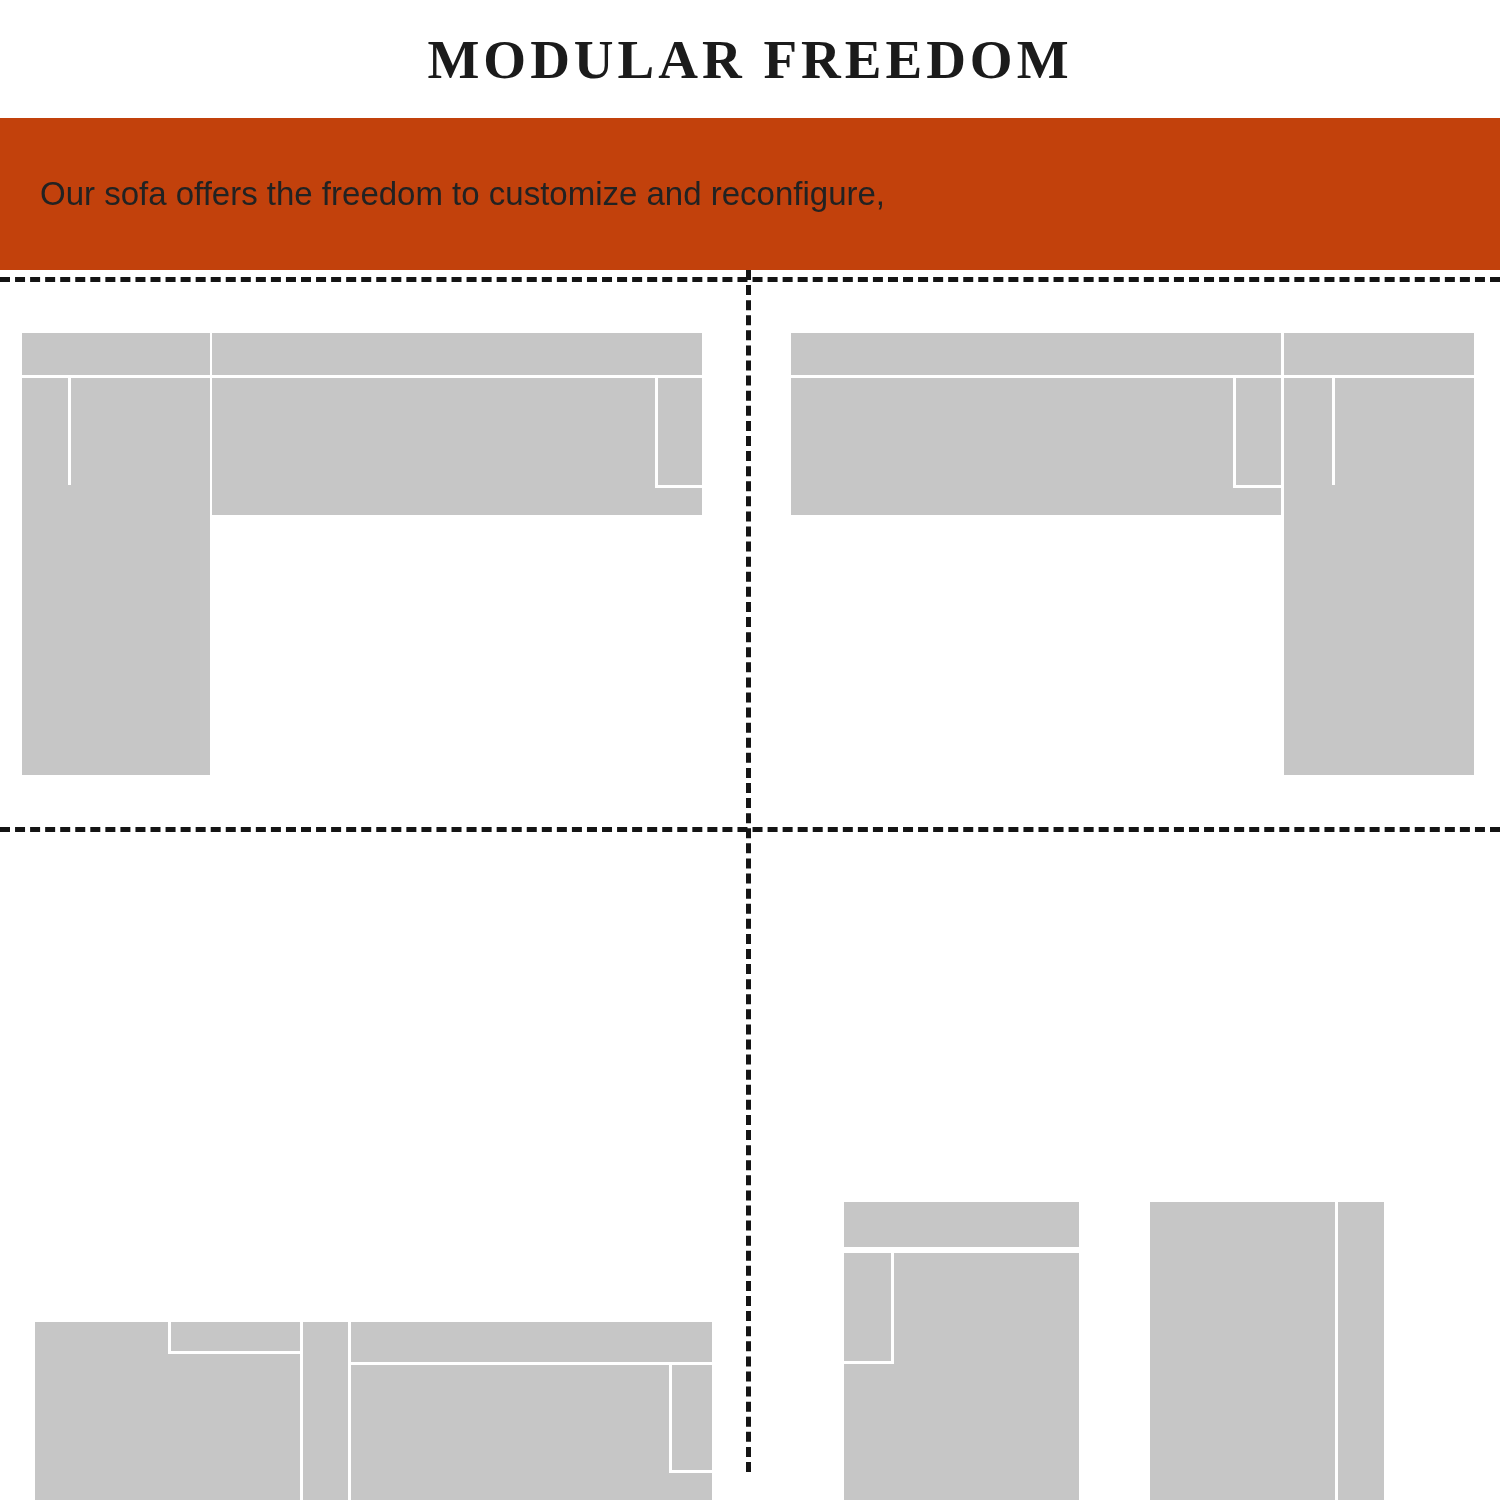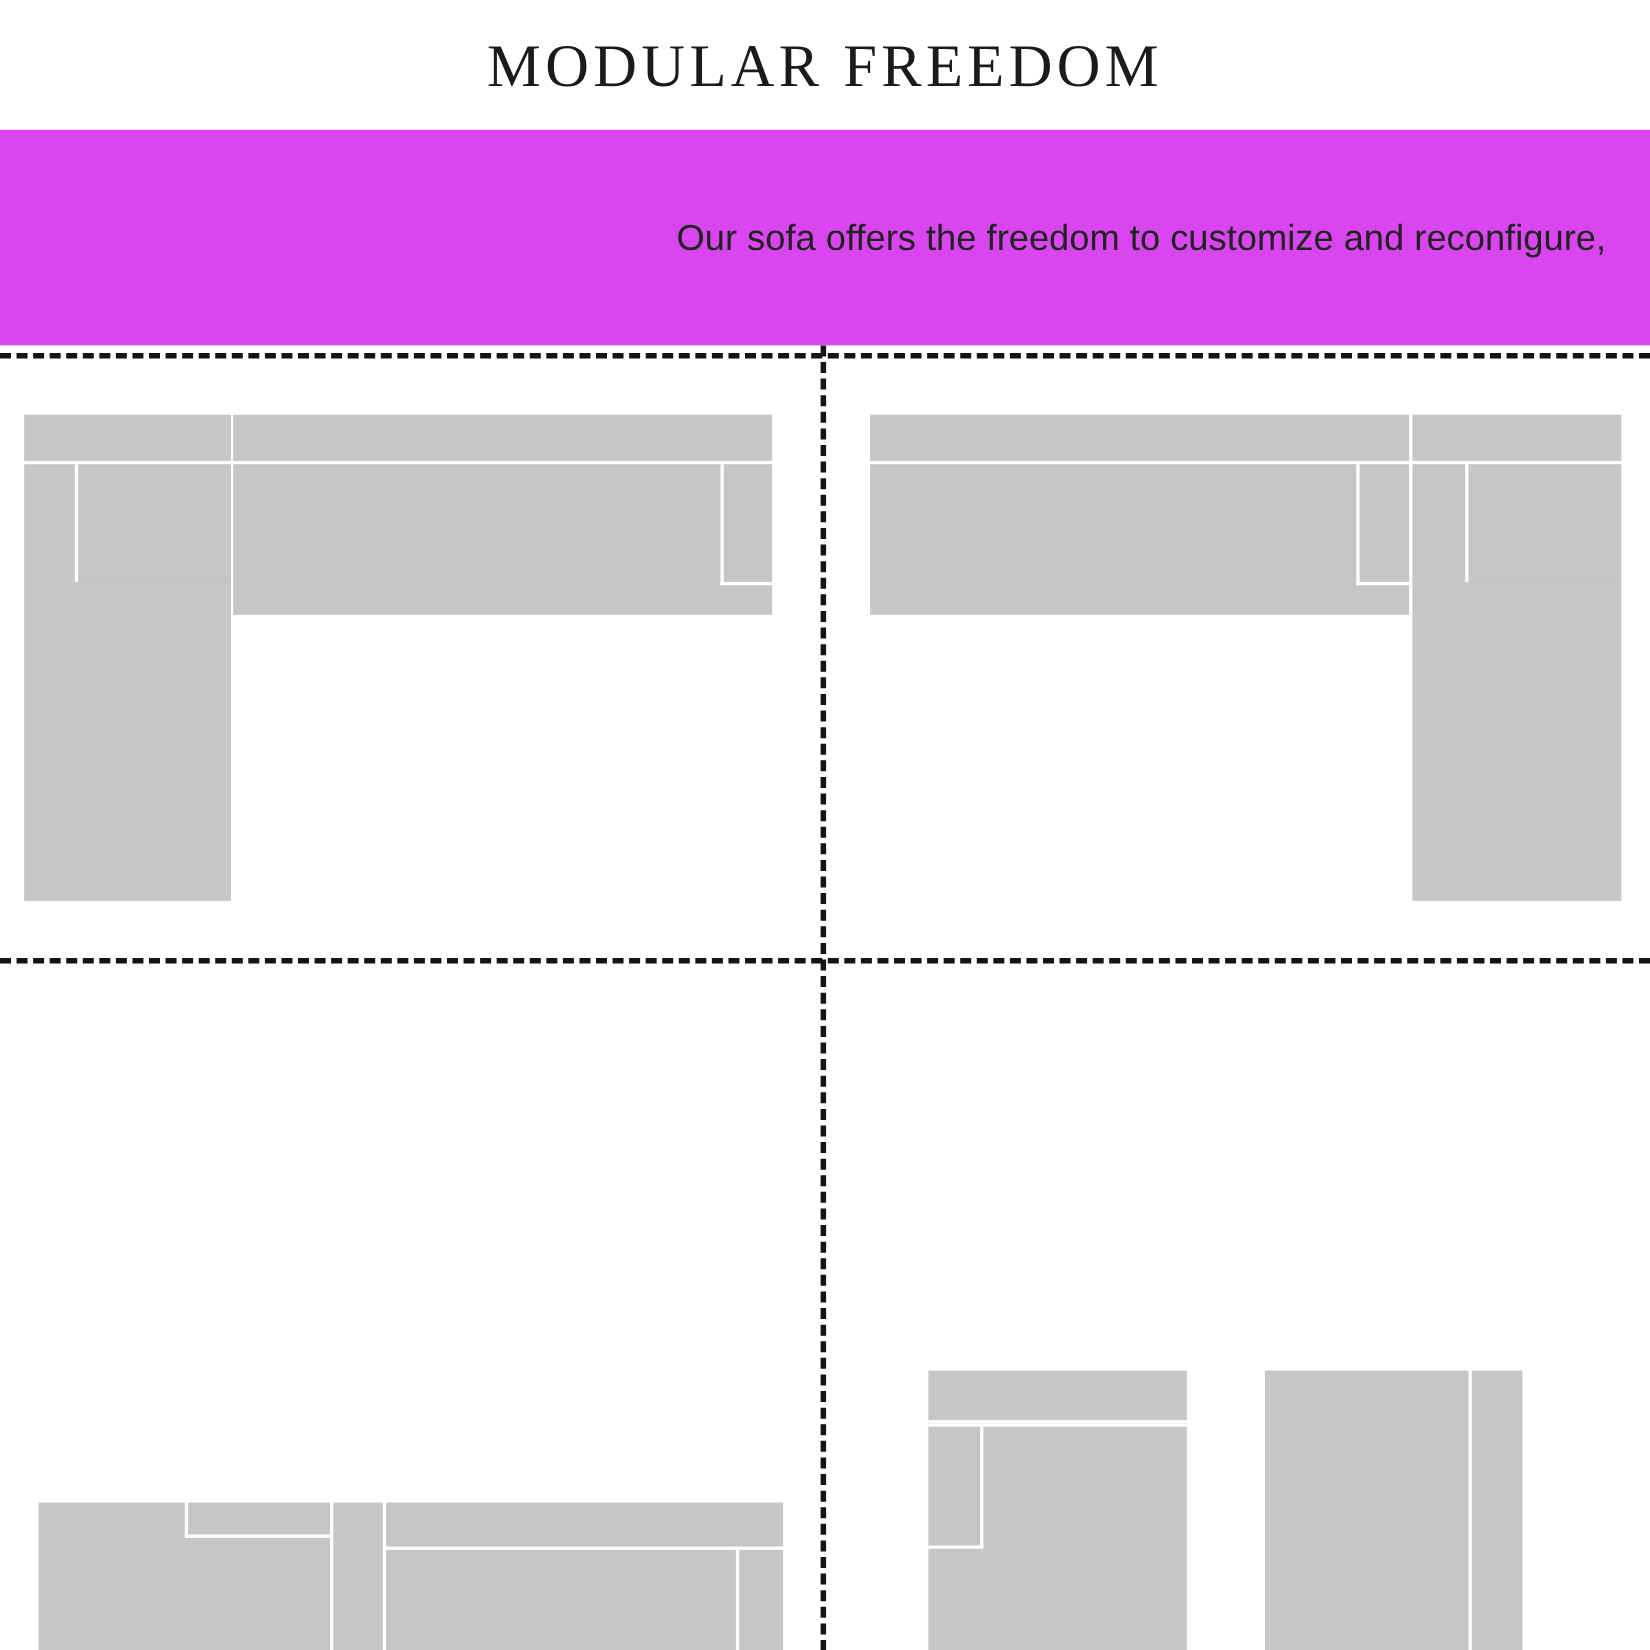--- a/index.html
+++ b/index.html
@@ -21,30 +21,30 @@
     display: flex;
     align-items: center;
     justify-content: center;
     background: #ffffff;
   }
   .title {
     font-family: "Liberation Serif", serif;
     font-size: 55px;
     letter-spacing: 4px;
     color: #1b1b1b;
-    font-weight: 400;
+    font-weight: 700;
     white-space: nowrap;
   }
 
   .subtitle-band {
-    background: #d946ef;
-    height: 196px;
+    background: #c2410c;
+    height: 152px;
     display: flex;
     flex-direction: column;
-    align-items: flex-end;
+    align-items: flex-start;
     justify-content: center;
     padding: 0 40px;
     box-sizing: border-box;
   }
   .subtitle-line {
     font-size: 33px;
     color: #222222;
     line-height: 1.85;
     text-align: center;
     white-space: nowrap;

